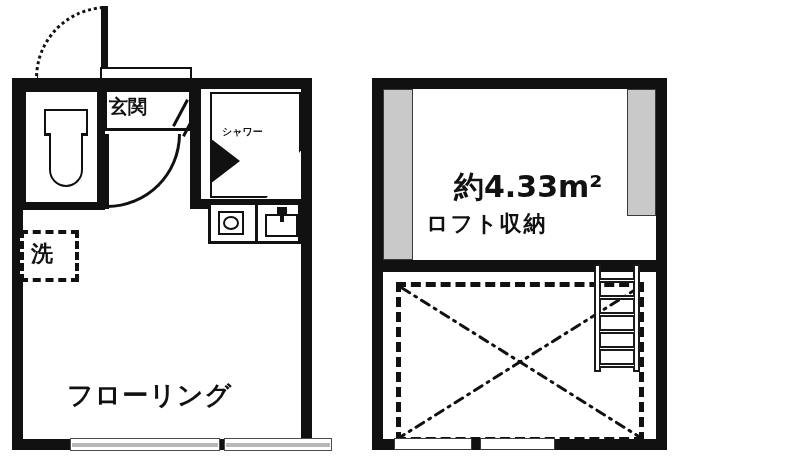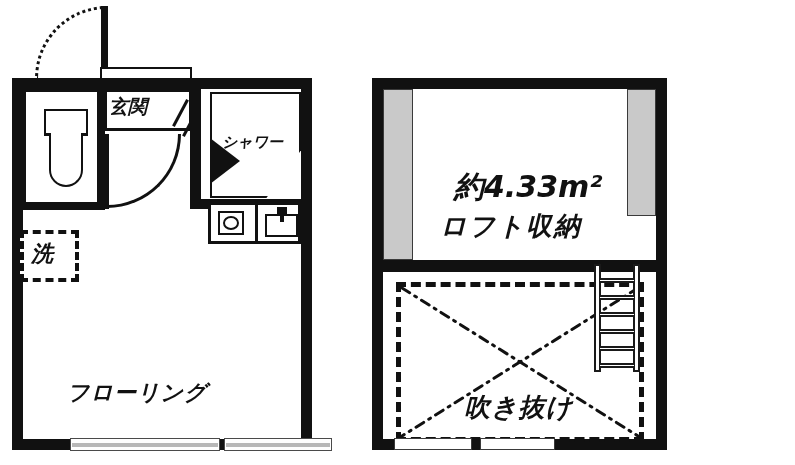--- a/index.html
+++ b/index.html
@@ -9,21 +9,20 @@
   }
   body {
     font-family: "DejaVu Sans", sans-serif;
   }
   #root {
     position: relative;
     width: 689px;
     height: 465px;
     background: #ffffff;
     overflow: hidden;
-    font-style: italic;
   }
   .label {
     position: absolute;
     color: #111111;
     font-family: "DejaVu Sans", sans-serif;
     font-weight: 700;
     white-space: nowrap;
     letter-spacing: 0px;
   }
 
@@ -273,21 +272,21 @@
     position: absolute;
     left: 77px;
     top: 259px;
     font-size: 22px;
     letter-spacing: 0.5px;
   }
   #room-label-1f {
     position: absolute;
     left: 55px;
     top: 300px;
-    font-size: 22px;
+    font-size: 26px;
     letter-spacing: 1px;
   }
 
   
   .window-1f {
     position: absolute;
     height: 13px;
     background: #ffffff;
     border: 1.5px solid #4a4a4a;
     box-sizing: border-box;
@@ -324,23 +323,23 @@
     box-sizing: border-box;
   }
   #loft-area-label {
     position: absolute;
     left: 82px;
     top: 89px;
     font-size: 30px;
   }
   #loft-room-label {
     position: absolute;
-    left: 68px;
+    left: 54px;
     top: 131px;
-    font-size: 26px;
+    font-size: 22px;
     letter-spacing: 2px;
   }
   #mid-wall {
     position: absolute;
     left: 0;
     top: 182px;
     width: 295px;
     height: 12px;
     background: #111111;
   }
@@ -460,21 +459,21 @@
     <div id="inner-door-leaf"></div>
     <div id="inner-door-arc"></div>
 
     <div class="part-v" style="left:85px; top:11px; width:8px; height:120px;"></div>
     <div class="part-v" style="left:178px; top:11px; width:11px; height:110px;"></div>
     <div class="part-v" style="left:178px; top:121px; width:111px; height:10px;"></div>
     <div class="part-v" style="left:11px; top:124px; width:82px; height:8px;"></div>
 
     <div id="shower-room"></div>
     <div id="shower-door-tri"></div>
-    <div class="label" style="position:absolute; left:210px; top:55px; font-size:15px;">シャワー</div>
+    <div class="label" style="position:absolute; left:210px; top:47px; font-size:10px;">シャワー</div>
 
     <div id="kitchen-counter">
       <div id="stove-cell">
         <div class="stove-outer"></div>
         <div class="stove-inner"></div>
       </div>
       <div id="sink-cell">
         <div class="sink-tap"></div>
         <div class="sink-tap-stem"></div>
         <div class="sink-basin"></div>
@@ -500,21 +499,20 @@
     <div id="loft-area-label" class="label">約4.33m²</div>
     <div id="loft-room-label" class="label">ロフト収納</div>
 
     <div id="mid-wall"></div>
 
     <div id="void-box"></div>
     <svg id="void-diagonals" viewBox="0 0 248 160" preserveAspectRatio="none">
       <line x1="6" y1="6" x2="242" y2="154" stroke="#111111" stroke-width="3" stroke-dasharray="9 6 2 6" stroke-linecap="round"></line>
       <line x1="242" y1="6" x2="6" y2="154" stroke="#111111" stroke-width="3" stroke-dasharray="9 6 2 6" stroke-linecap="round"></line>
     </svg>
-    <div id="void-label" class="label">吹き抜け</div>
 
     <div id="ladder">
       <div class="ladder-rail" style="left:0px;"></div>
       <div class="ladder-rail" style="left:39px;"></div>
       <div class="ladder-rung" style="top:14px;"></div>
       <div class="ladder-rung" style="top:31px;"></div>
       <div class="ladder-rung" style="top:48px;"></div>
       <div class="ladder-rung" style="top:65px;"></div>
       <div class="ladder-rung" style="top:82px;"></div>
       <div class="ladder-rung" style="top:99px;"></div>

